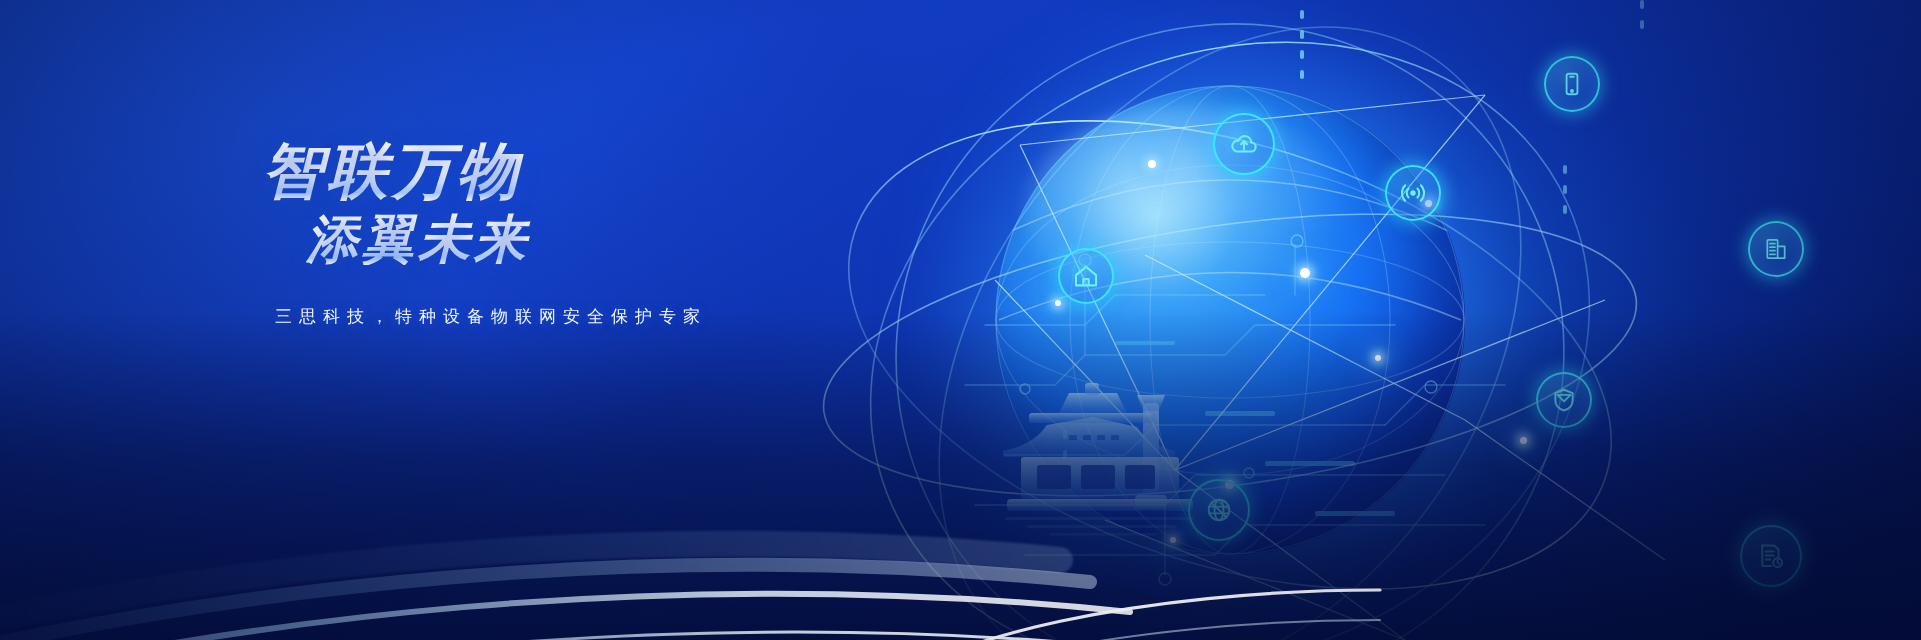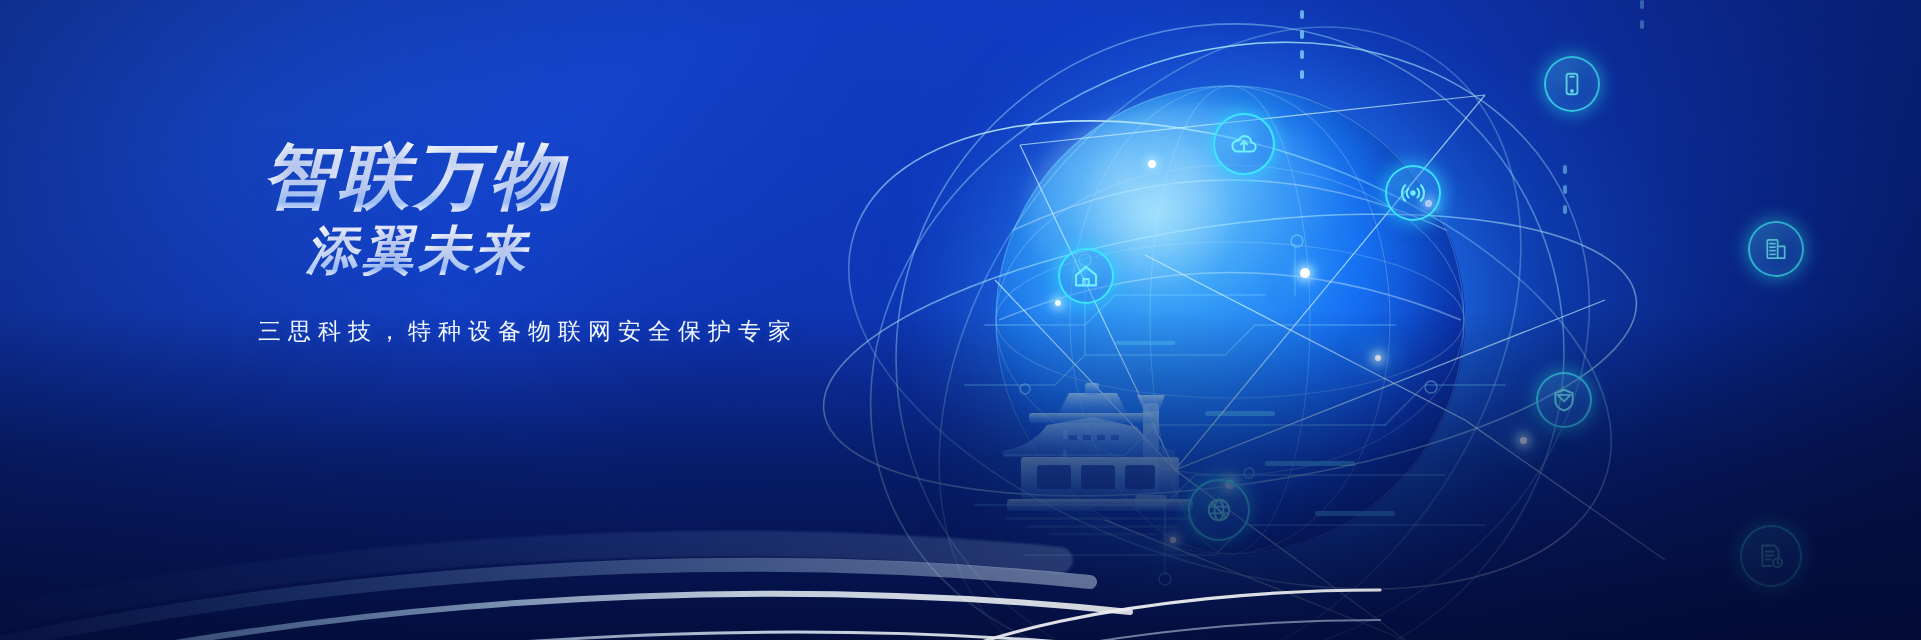--- a/index.html
+++ b/index.html
@@ -82,26 +82,26 @@
   .copy{position:absolute;left:250px;top:140px;width:760px;}
   .headline{position:relative;}
   .hl-line{
     font-family:"DejaVu Sans","Liberation Sans",sans-serif;
     font-weight:700;font-style:italic;letter-spacing:4px;line-height:1;
     background:linear-gradient(180deg,#ffffff 0%,#ffffff 52%,#eaf4ff 68%,#b9d6ff 86%,#ffffff 100%);
     -webkit-background-clip:text;background-clip:text;color:transparent;
     text-shadow:0 2px 18px rgba(20,70,200,.45);
     white-space:nowrap;
   }
-  .hl-1{font-size:72px;margin-left:12px;}
+  .hl-1{font-size:61px;margin-left:12px;}
   .hl-2{font-size:52px;margin-left:56px;margin-top:12px;}
   .subtitle{
-    margin-top:40px;margin-left:8px;
+    margin-top:40px;margin-left:25px;
     font-family:"DejaVu Sans","Liberation Sans",sans-serif;
-    font-size:23px;letter-spacing:7px;color:#f2f7ff;font-weight:400;
+    font-size:17px;letter-spacing:7px;color:#f2f7ff;font-weight:400;
     text-shadow:0 1px 10px rgba(30,90,220,.55);white-space:nowrap;
   }
 </style>
 </head>
 <body>
 
 <div class="banner">
 
   <div class="globe-wrap">
 

